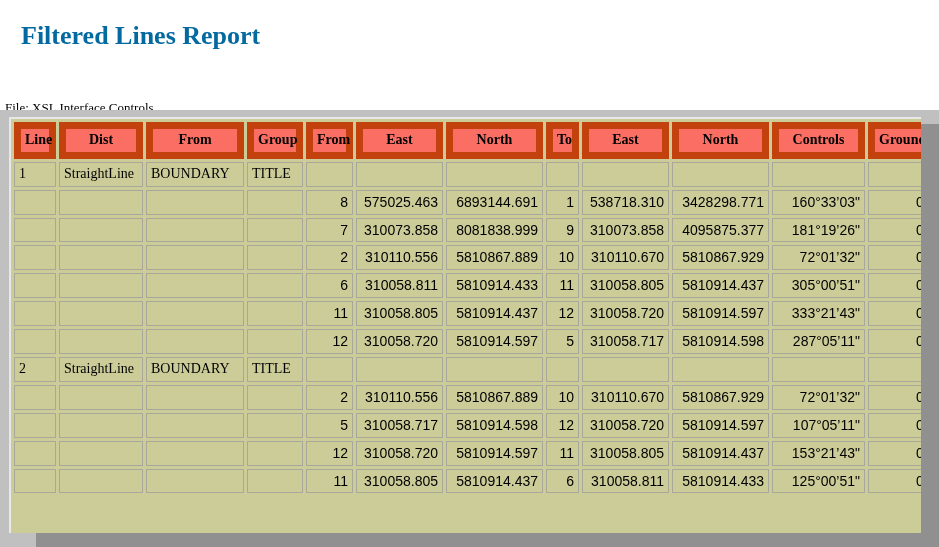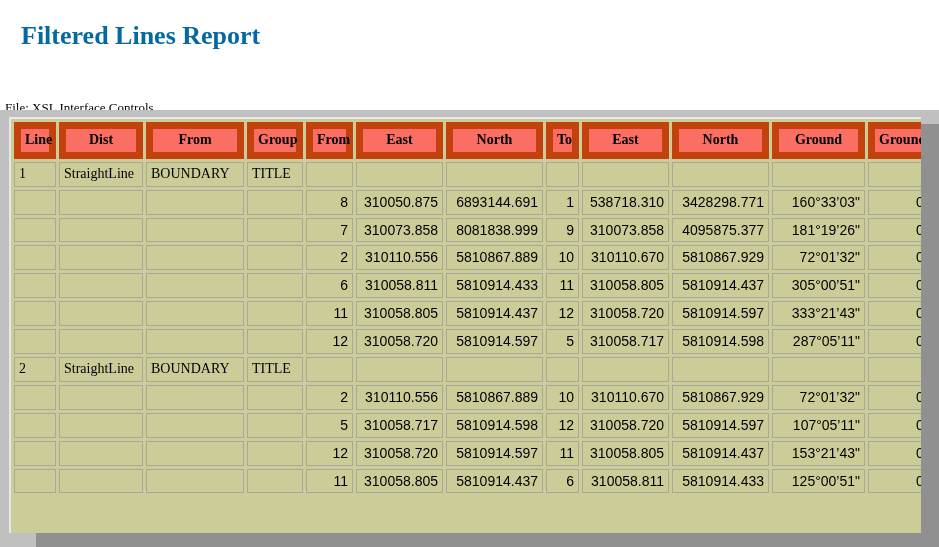--- a/index.html
+++ b/index.html
@@ -189,21 +189,21 @@
               <th>Line</th>
               <th>Dist</th>
               <th>From</th>
               <th>Group</th>
               <th>From</th>
               <th>East</th>
               <th>North</th>
               <th>To</th>
               <th>East</th>
               <th>North</th>
-              <th>Ground</th>
+              <th>Controls</th>
               <th>Ground Dist.</th>
             </tr>
         </thead>
         <tbody id="table-body">
             <tr>
               <td class="serif-cell">1</td>
               <td class="serif-cell">StraightLine</td>
               <td class="serif-cell">BOUNDARY</td>
               <td class="serif-cell">TITLE</td>
               <td class="blank"></td>
@@ -214,21 +214,21 @@
               <td class="blank"></td>
               <td class="blank"></td>
               <td class="blank"></td>
             </tr>
             <tr>
               <td class="blank"></td>
               <td class="blank"></td>
               <td class="blank"></td>
               <td class="blank"></td>
               <td class="num">8</td>
-              <td class="num">310050.875</td>
+              <td class="num">575025.463</td>
               <td class="num">6893144.691</td>
               <td class="num">1</td>
               <td class="num">538718.310</td>
               <td class="num">3428298.771</td>
               <td class="azi">160°33’03"</td>
               <td class="num">0.094</td>
             </tr>
             <tr>
               <td class="blank"></td>
               <td class="blank"></td>

